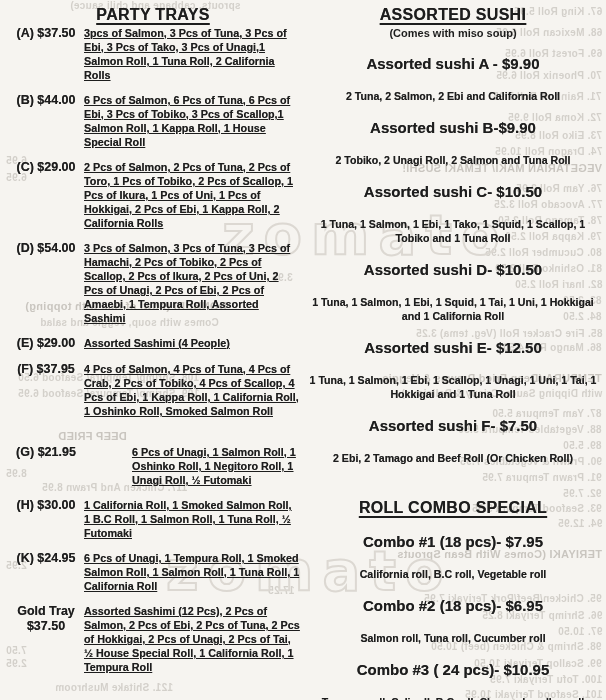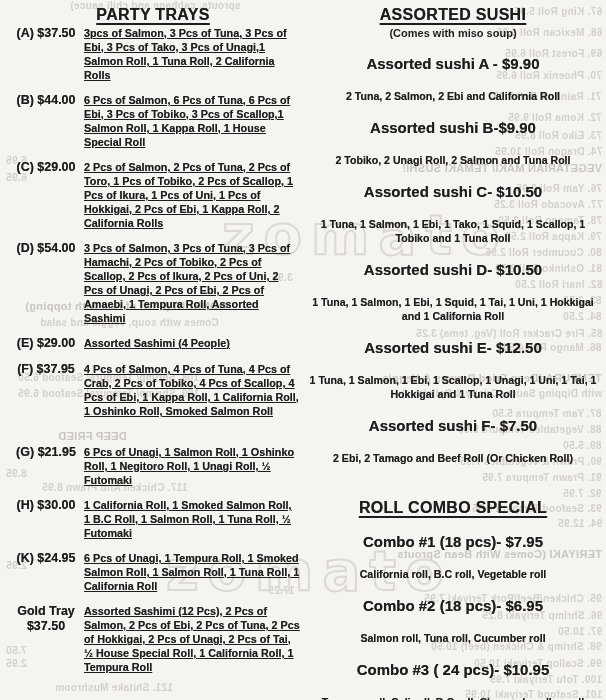--- a/index.html
+++ b/index.html
@@ -51,21 +51,21 @@
     text-decoration:underline;
     text-decoration-thickness:2px;
     text-underline-offset:3px;
     text-shadow:0 0 .6px rgba(25,25,25,.7);
   }
   .subtitle{font-size:11px;margin-top:3px;}
   
   .tray-list{margin-top:2px;}
   .tray-row{display:flex;margin-top:11px;}
   .tray-row:first-child{margin-top:0;}
-  .tray-row:nth-child(7){margin-top:27px;}   
+  .tray-row:nth-child(7){margin-top:27px;gap:48px;}   
   .tray-row:nth-child(11){margin-top:7px;}   
   .tray-label{
     width:76px;flex-shrink:0;
     font-size:12.5px;line-height:15px;
     padding-left:4px;box-sizing:border-box;
     text-align:center;
     text-shadow:0 0 .6px rgba(25,25,25,.7);
   }
   .tray-desc{
     width:216px;

